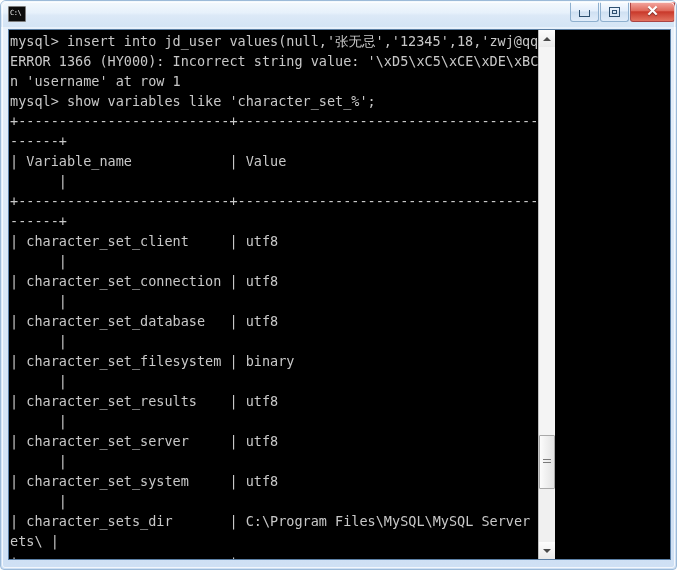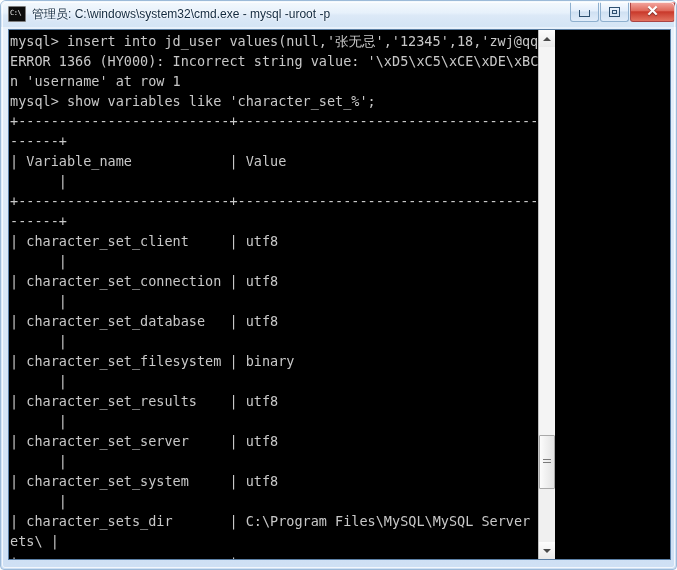--- a/index.html
+++ b/index.html
@@ -242,21 +242,20 @@
 </style>
 </head>
 <body>
 
 <div id="window">
 
   <div id="titlebar">
     <div id="app-icon">
       <span class="glyph">C:\</span>
     </div>
-    <div id="title-text">管理员: C:\windows\system32\cmd.exe - mysql  -uroot -p</div>
 
     <div id="winbuttons">
       <div class="winbtn min">
         <span class="mark">
           <span class="min-glyph"></span>
         </span>
       </div>
       <div class="winbtn max">
         <span class="mark">
           <span class="max-glyph"></span>

